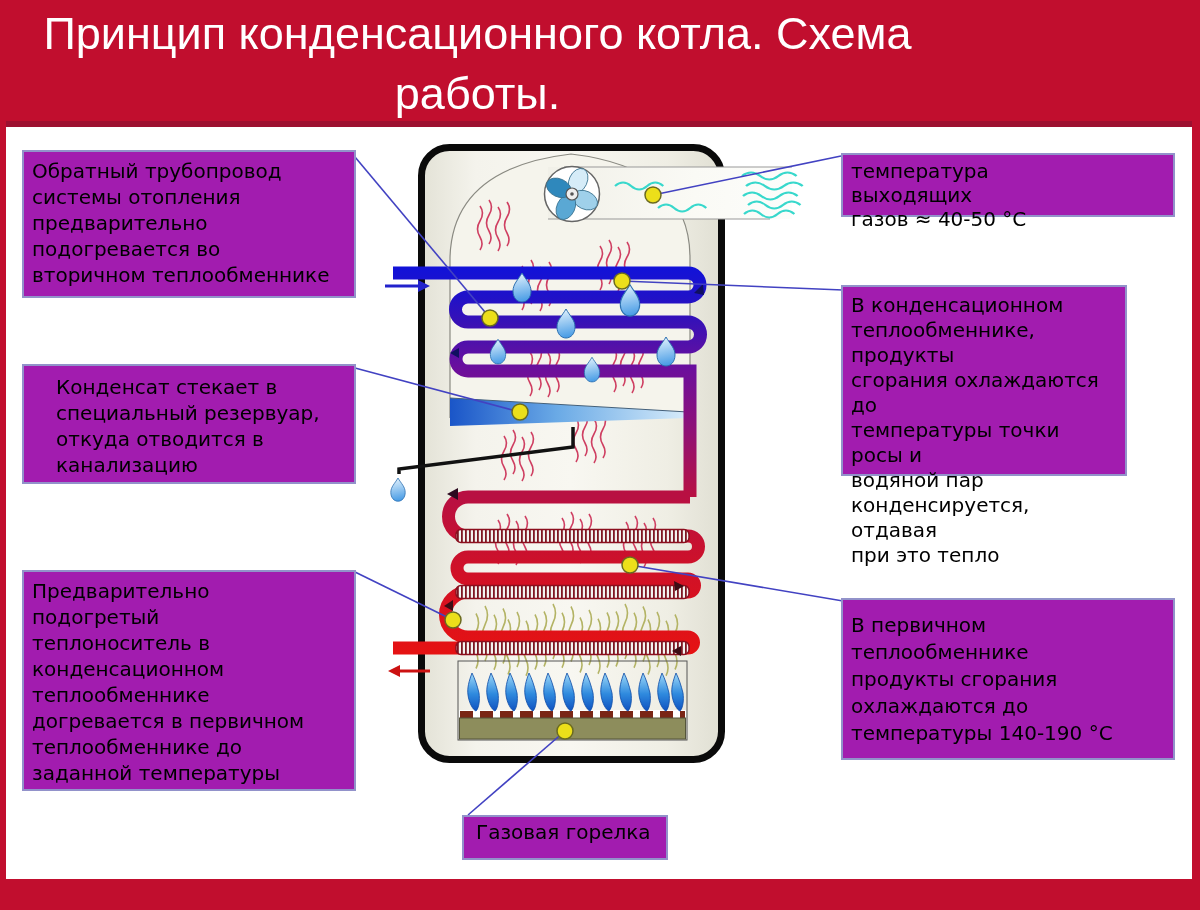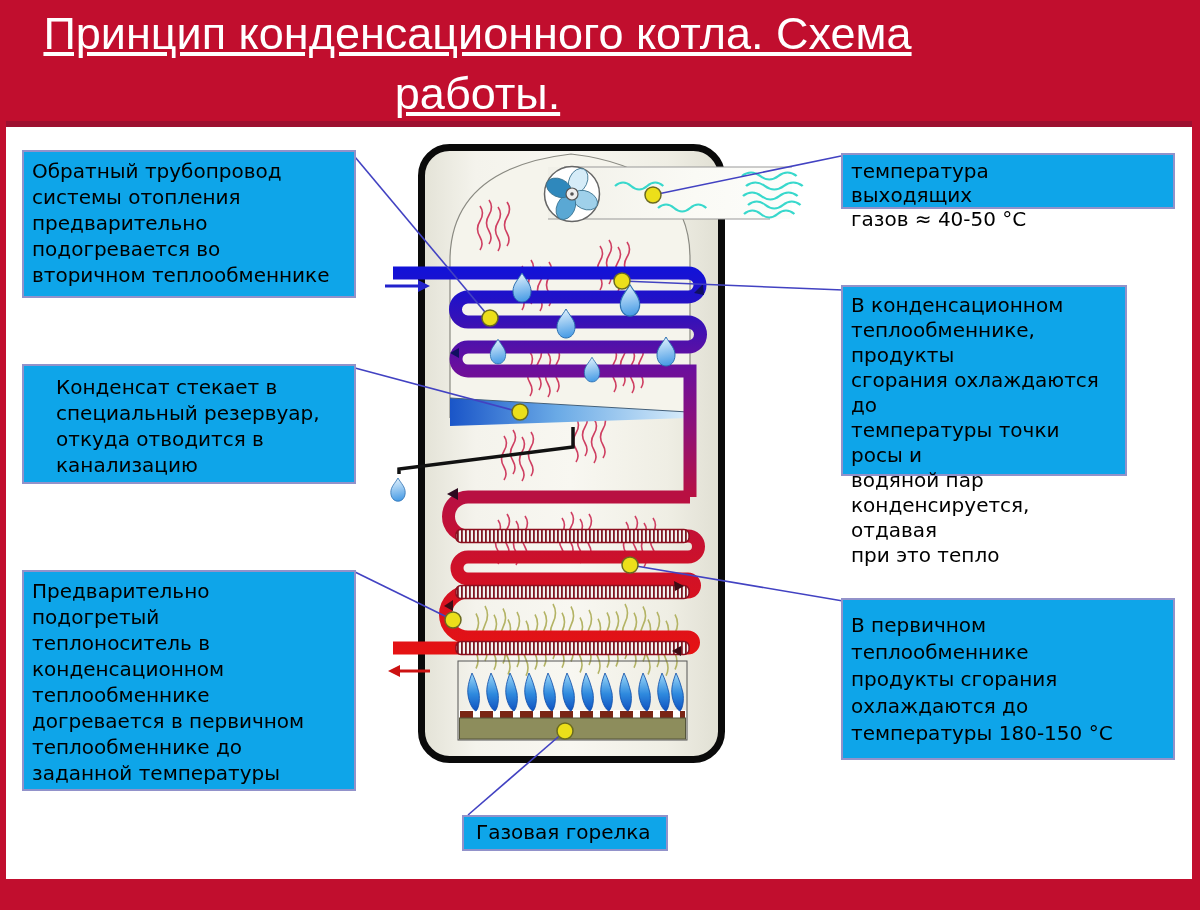--- a/index.html
+++ b/index.html
@@ -5,30 +5,30 @@
   html,body{margin:0;padding:0;background:#fff;}
   #slide{position:relative;width:1200px;height:910px;background:#ffffff;overflow:hidden;
          font-family:"DejaVu Sans",sans-serif;}
   .frame{position:absolute;background:#c10e2e;}
   #title-band{left:0;top:0;width:1200px;height:121px;}
   #title-band-edge{left:0;top:121px;width:1200px;height:6px;background:#9d1030;}
   #frame-left{left:0;top:0;width:6px;height:910px;}
   #frame-right{left:1192px;top:0;width:8px;height:910px;}
   #frame-bottom{left:0;top:879px;width:1200px;height:31px;}
   #slide-title{position:absolute;left:0;top:4px;width:955px;text-align:center;color:#ffffff;
-        font-family:"Liberation Sans",sans-serif;font-size:45px;line-height:60px;white-space:pre-line;text-decoration:underline;}
-  .box{position:absolute;background:#0ea5e9;border:2px solid #9292ca;color:#000;
+        font-family:"Liberation Sans",sans-serif;font-size:45px;line-height:60px;white-space:pre-line;}
+  .box{position:absolute;background:#a21caf;border:2px solid #9292ca;color:#000;
        font-size:20px;line-height:26px;white-space:pre-line;padding:6px 8px;box-sizing:border-box;}
   #box-tl{left:22px;top:150px;width:334px;height:148px;}
   #box-ml{left:22px;top:364px;width:334px;height:120px;padding-top:8px;padding-left:32px;}
   #box-bl{left:22px;top:570px;width:334px;height:221px;}
-  #box-tr{left:841px;top:153px;width:334px;height:56px;line-height:24px;padding-top:4px;}
+  #box-tr{left:841px;top:153px;width:334px;height:64px;line-height:24px;padding-top:4px;}
   #box-mr{left:841px;top:285px;width:286px;height:191px;line-height:25px;}
   #box-br{left:841px;top:598px;width:334px;height:162px;line-height:27px;padding-top:12px;}
-  #box-burner{left:462px;top:815px;width:206px;height:36px;line-height:22px;padding:4px 0 0 12px;white-space:nowrap;}
+  #box-burner{left:462px;top:815px;width:206px;height:45px;line-height:22px;padding:4px 0 0 12px;white-space:nowrap;}
   svg{position:absolute;left:0;top:0;}
 </style>
 </head>
 <body>
 
 <div id="slide">
 
   <div class="frame" id="title-band"></div>
   <div class="frame" id="title-band-edge"></div>
   <div class="frame" id="frame-left"></div>
@@ -257,16 +257,16 @@
 теплообменнике, продукты
 сгорания охлаждаются до
 температуры точки росы и
 водяной пар
 конденсируется, отдавая
 при это тепло</div>
   <div class="box" id="box-br">В первичном
 теплообменнике
 продукты сгорания
 охлаждаются до
-температуры 180-150 °C</div>
+температуры 140-190 °C</div>
   <div class="box" id="box-burner">Газовая горелка</div>
 
 </div>
 
 </body></html>

